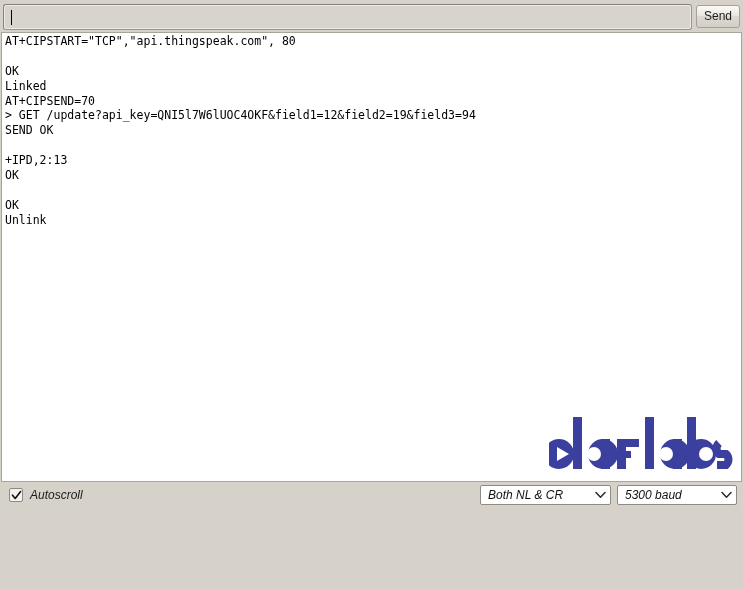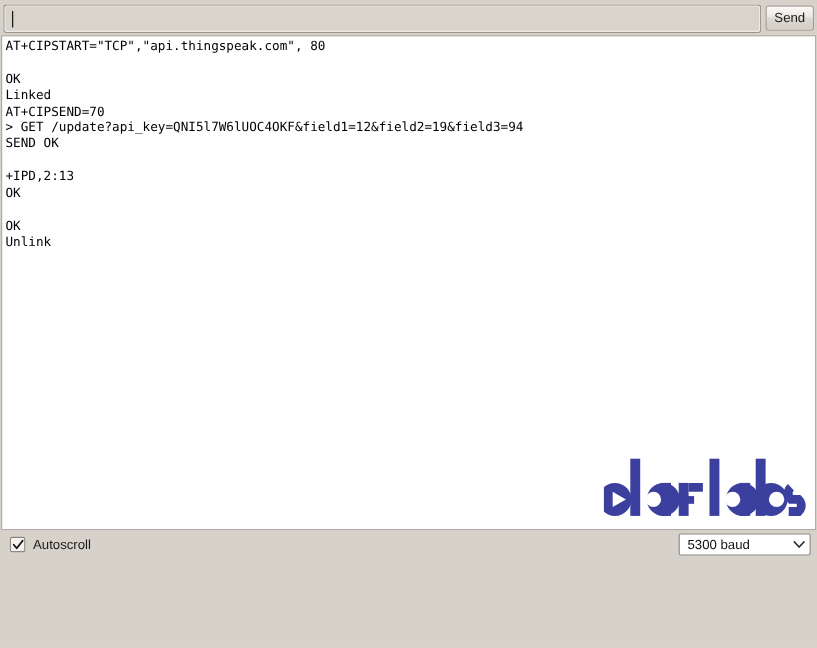--- a/index.html
+++ b/index.html
@@ -130,20 +130,21 @@
 
   
   .statusbar {
     flex: 0 0 26px;
     height: 26px;
     background: #d6d2ca;
     display: flex;
     align-items: center;
     padding: 0 6px 0 9px;
     gap: 6px;
+    font-style: italic;
   }
   .autoscroll {
     display: flex;
     align-items: center;
     gap: 7px;
     cursor: pointer;
   }
   .checkbox {
     width: 14px;
     height: 14px;
@@ -236,20 +237,26 @@
       <div class="checkbox">
         <svg width="11" height="11" viewBox="0 0 11 11">
           <path d="M1.5 5.2 L4.2 8.4 L9.6 1.6" fill="none" stroke="#111" stroke-width="1.6" stroke-linecap="round" stroke-linejoin="round"></path>
         </svg>
       </div>
       <span class="autoscroll-label">Autoscroll</span>
     </div>
 
     <div class="spacer"></div>
 
+    <div class="combo combo-line">
+      <span class="combo-label">Both NL &amp; CR</span>
+      <svg class="chev" width="11" height="8" viewBox="0 0 11 8">
+        <path d="M1 1.5 L5.5 6.3 L10 1.5" fill="none" stroke="#2a2a2a" stroke-width="1.5" stroke-linecap="round" stroke-linejoin="round"></path>
+      </svg>
+    </div>
 
     <div class="combo combo-baud">
       <span class="combo-label">5300 baud</span>
       <svg class="chev" width="11" height="8" viewBox="0 0 11 8">
         <path d="M1 1.5 L5.5 6.3 L10 1.5" fill="none" stroke="#2a2a2a" stroke-width="1.5" stroke-linecap="round" stroke-linejoin="round"></path>
       </svg>
     </div>
   </div>
 
 </div>

